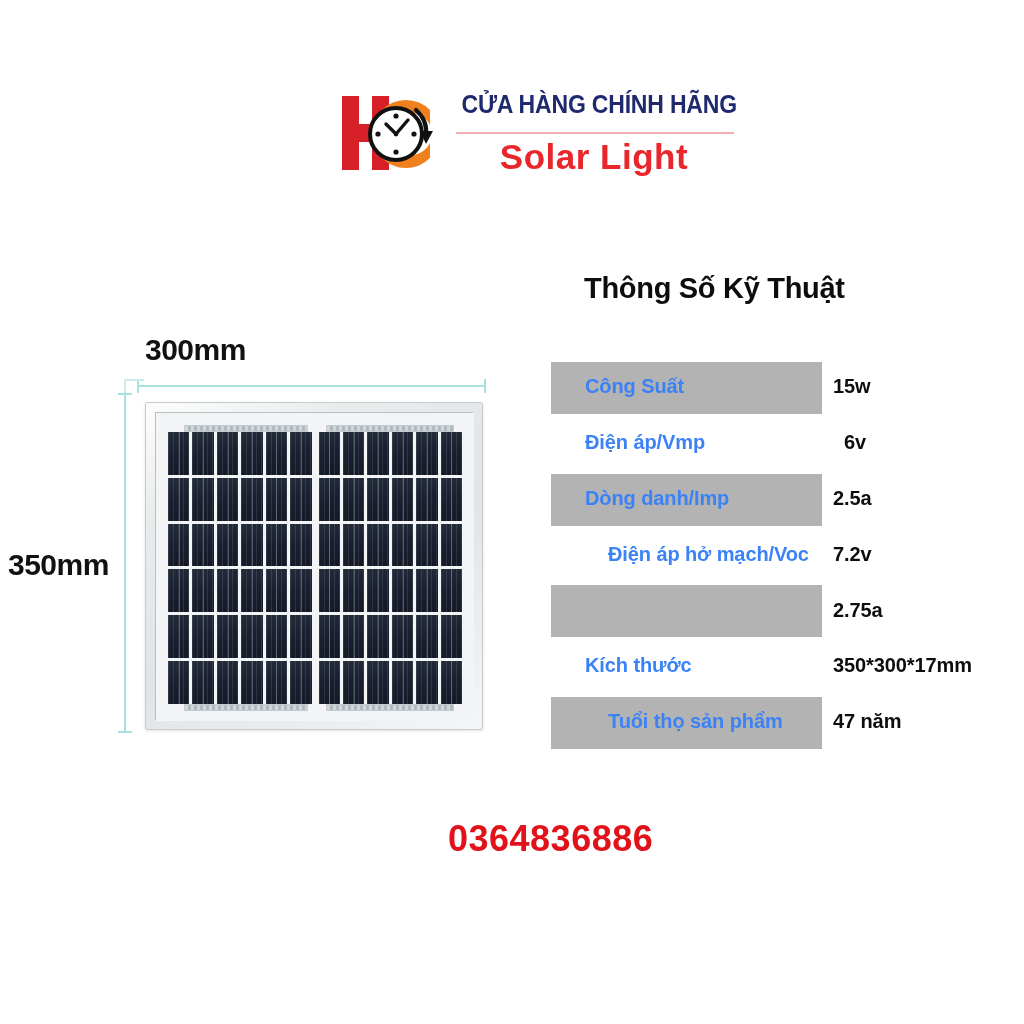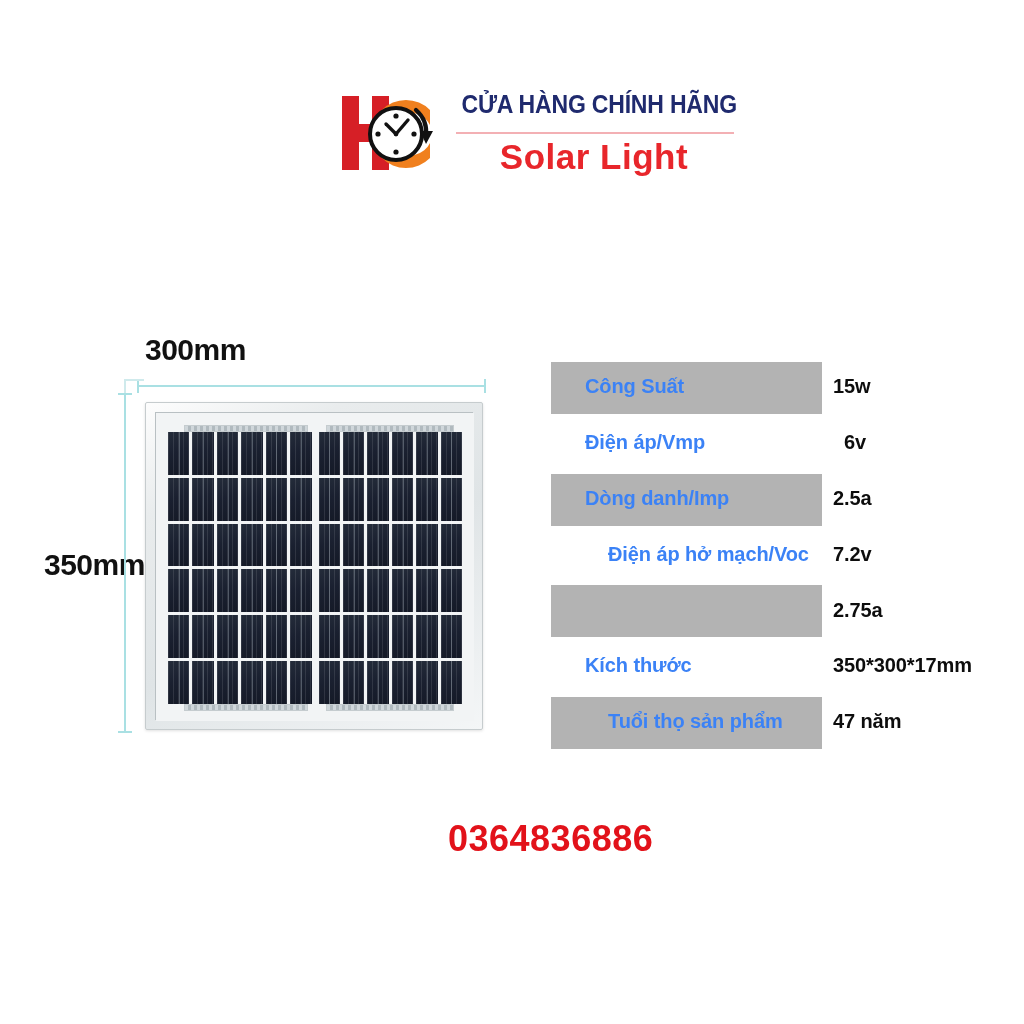--- a/index.html
+++ b/index.html
@@ -75,21 +75,20 @@
     color: #111;
     letter-spacing: -0.5px;
   }
   #dim-height-label {
     position: absolute;
     left: 8px; top: 548px;
     font-size: 30px;
     font-weight: bold;
     color: #111;
     letter-spacing: -0.5px;
-    margin-left: 36px;
   }
   
   #dim-width-rule {
     position: absolute;
     left: 137px; top: 379px;
     width: 349px; height: 14px;
   }
   #dim-width-rule .bar {
     position: absolute;
     left: 0; top: 6px;
@@ -433,20 +432,21 @@
           <div class="cell"></div>
           <div class="cell"></div>
           <div class="cell"></div>
           <div class="cell"></div>
         </div>
       </div>
   </div>
 </div>
 
 <div id="spec-panel">
+  <div id="spec-title">Thông Số Kỹ Thuật</div>
   <div id="spec-rows">
       <div class="spec-row">
         <div class="band"></div>
         <div class="label">Công Suất</div>
         <div class="value">15w</div>
       </div>
       <div class="spec-row plain nudge-value">
         <div class="band"></div>
         <div class="label">Điện áp/Vmp</div>
         <div class="value">6v</div>

